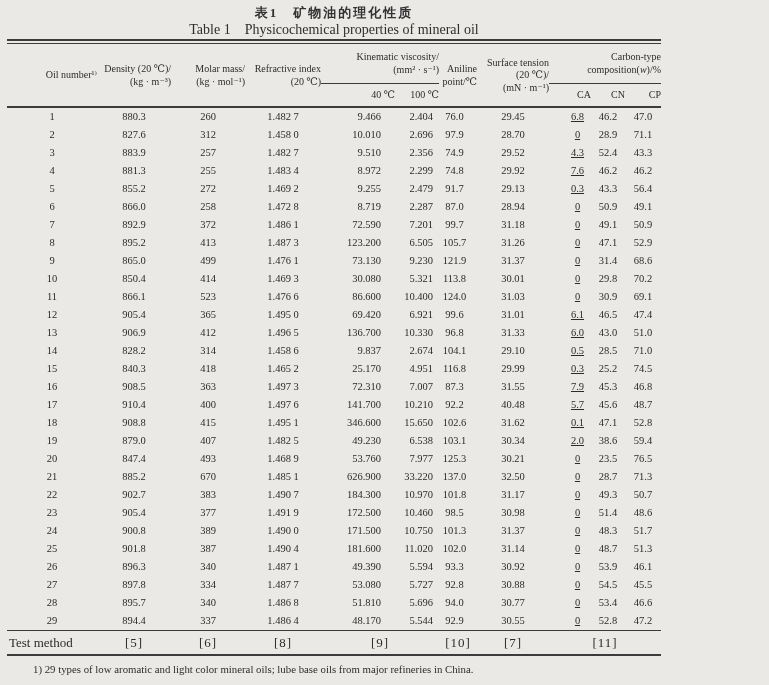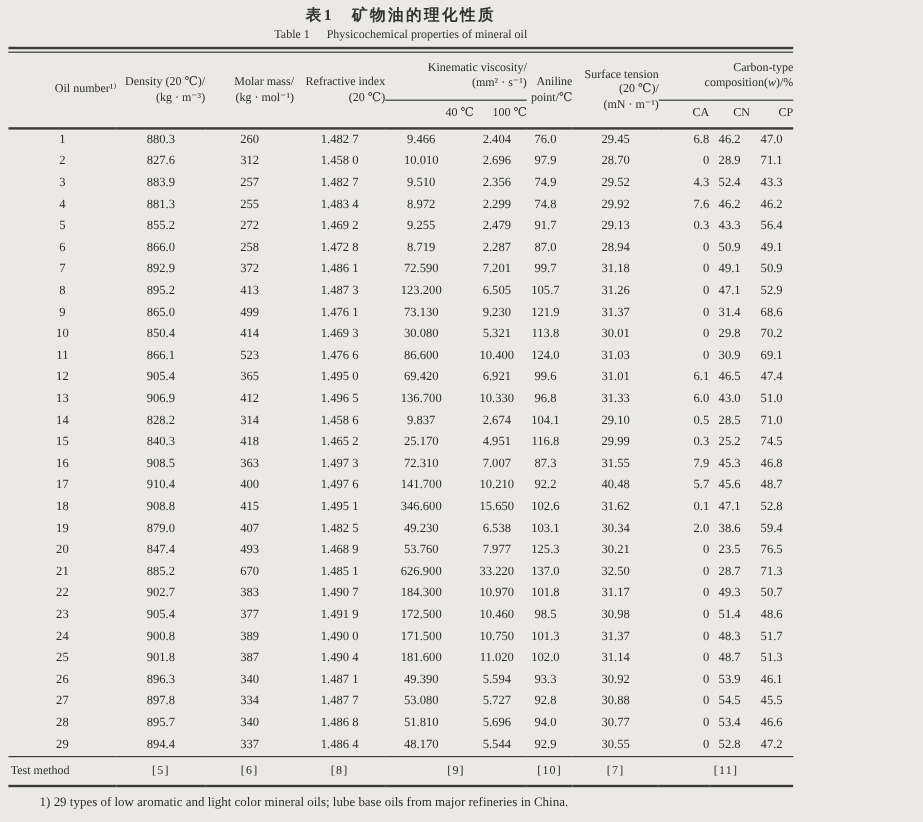--- a/index.html
+++ b/index.html
@@ -22,21 +22,21 @@
   .title-zh {
     text-align: center;
     font-size: 13px;
     letter-spacing: 2px;
     line-height: 16px;
     font-weight: bold;
     color: #333;
   }
   .title-en {
     text-align: center;
-    font-size: 10px;
+    font-size: 14px;
     line-height: 15px;
     margin-top: 1px;
     color: #2e2e2e;
   }
   .title-en .tlabel { margin-right: 14px; }
 
   .tablewrap {
     width: 654px;
     margin: 2px auto 0 auto;
   }
@@ -70,29 +70,29 @@
 
   tbody td {
     font-size: 10.5px;
     height: 18px;
     line-height: 18px;
     padding: 0;
     white-space: nowrap;
     color: #2b2b2b;
   }
   td.c0, td.c1, td.c2, td.c3, td.c7, td.c9, td.c10 { text-align: center; }
-  td.c4 { text-align: center; padding-right: 14px; margin-top: 45px; }
-  td.c5 { text-align: center; padding-right: 6px; }
+  td.c4 { text-align: right; padding-right: 14px; margin-top: 45px; }
+  td.c5 { text-align: right; padding-right: 6px; }
   td.c6 { text-align: center; padding-right: 7px; }
-  td.c8 { text-align: right;  padding-left: 15px; }
+  td.c8 { text-align: center;  padding-left: 15px; text-decoration: underline; }
 
   tr.testrow td {
     border-top: 1px solid #3c3c3c;
     border-bottom: 2.5px solid #3c3c3c;
-    font-size: 10px;
+    font-size: 13px;
     height: 23px;
     line-height: 23px;
     padding: 0;
     text-align: center;
     letter-spacing: 1px;
   }
   tr.testrow td.tm-label {
     text-align: left;
     padding-left: 2px;
     letter-spacing: 0;

